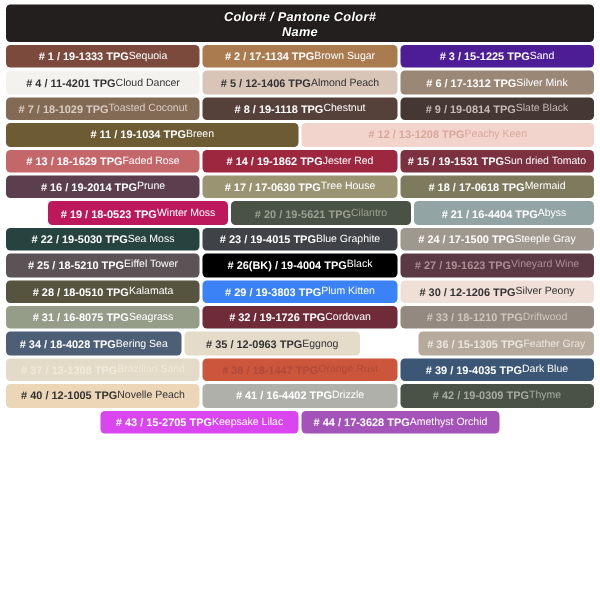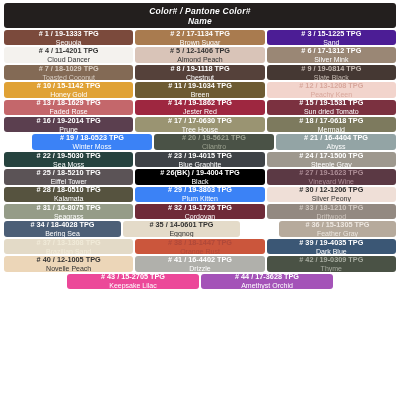--- a/index.html
+++ b/index.html
@@ -55,21 +55,20 @@
     flex: 1 1 0;
     min-height: 0;
   }
   .row.last-row {
     justify-content: center;
   }
   .swatch {
     flex: 1 1 0;
     border-radius: 3px;
     display: flex;
-    flex-direction: column;
     align-items: center;
     justify-content: center;
     box-sizing: border-box;
     overflow: hidden;
     padding: 1px 2px;
     min-width: 0;
   }
   .row.last-row .swatch {
     flex: 0 0 132px;
   }
@@ -135,24 +134,20 @@
         <div class="swatch" style="background: rgb(85, 65, 58); color: rgb(255, 255, 255);">
           <div class="swatch-code"># 8 / 19-1118 TPG</div>
           <div class="swatch-name">Chestnut</div>
         </div>
         <div class="swatch" style="background: rgb(69, 56, 51); color: rgb(198, 186, 178);">
           <div class="swatch-code"># 9 / 19-0814 TPG</div>
           <div class="swatch-name">Slate Black</div>
         </div>
       </div>
       <div class="row">
-        <div class="swatch" style="background: rgb(224, 162, 53); color: rgb(255, 255, 255);">
-          <div class="swatch-code"># 10 / 15-1142 TPG</div>
-          <div class="swatch-name">Honey Gold</div>
-        </div>
         <div class="swatch" style="background: rgb(109, 91, 51); color: rgb(255, 255, 255);">
           <div class="swatch-code"># 11 / 19-1034 TPG</div>
           <div class="swatch-name">Breen</div>
         </div>
         <div class="swatch" style="background: rgb(242, 212, 204); color: rgb(216, 167, 156);">
           <div class="swatch-code"># 12 / 13-1208 TPG</div>
           <div class="swatch-name">Peachy Keen</div>
         </div>
       </div>
       <div class="row">
@@ -177,21 +172,21 @@
         <div class="swatch" style="background: rgb(154, 148, 114); color: rgb(255, 255, 255);">
           <div class="swatch-code"># 17 / 17-0630 TPG</div>
           <div class="swatch-name">Tree House</div>
         </div>
         <div class="swatch" style="background: rgb(125, 122, 94); color: rgb(255, 255, 255);">
           <div class="swatch-code"># 18 / 17-0618 TPG</div>
           <div class="swatch-name">Mermaid</div>
         </div>
       </div>
       <div class="row">
-        <div class="swatch" style="background: #3b82f6; color: rgb(255, 255, 255); margin-left: 28px;">
+        <div class="swatch" style="background: #be185d; color: rgb(255, 255, 255); margin-left: 28px;">
           <div class="swatch-code"># 19 / 18-0523 TPG</div>
           <div class="swatch-name">Winter Moss</div>
         </div>
         <div class="swatch" style="background: rgb(74, 82, 70); color: rgb(155, 161, 143);">
           <div class="swatch-code"># 20 / 19-5621 TPG</div>
           <div class="swatch-name">Cilantro</div>
         </div>
         <div class="swatch" style="background: rgb(147, 164, 165); color: rgb(255, 255, 255);">
           <div class="swatch-code"># 21 / 16-4404 TPG</div>
           <div class="swatch-name">Abyss</div>
@@ -252,21 +247,21 @@
           <div class="swatch-code"># 33 / 18-1210 TPG</div>
           <div class="swatch-name">Driftwood</div>
         </div>
       </div>
       <div class="row">
         <div class="swatch" style="background: rgb(76, 95, 119); color: rgb(255, 255, 255);">
           <div class="swatch-code"># 34 / 18-4028 TPG</div>
           <div class="swatch-name">Bering Sea</div>
         </div>
         <div class="swatch" style="background: rgb(228, 219, 201); color: rgb(51, 51, 51);">
-          <div class="swatch-code"># 35 / 14-0601 TPG</div>
+          <div class="swatch-code"># 35 / 12-0963 TPG</div>
           <div class="swatch-name">Eggnog</div>
         </div>
         <div class="swatch" style="background: rgb(182, 170, 156); color: rgb(236, 230, 223); margin-left: 37px;">
           <div class="swatch-code"># 36 / 15-1305 TPG</div>
           <div class="swatch-name">Feather Gray</div>
         </div>
       </div>
       <div class="row">
         <div class="swatch" style="background: rgb(227, 218, 199); color: rgb(240, 234, 216);">
           <div class="swatch-code"># 37 / 13-1308 TPG</div>
@@ -289,21 +284,21 @@
         <div class="swatch" style="background: rgb(176, 176, 171); color: rgb(255, 255, 255);">
           <div class="swatch-code"># 41 / 16-4402 TPG</div>
           <div class="swatch-name">Drizzle</div>
         </div>
         <div class="swatch" style="background: rgb(74, 82, 69); color: rgb(166, 171, 159);">
           <div class="swatch-code"># 42 / 19-0309 TPG</div>
           <div class="swatch-name">Thyme</div>
         </div>
       </div>
       <div class="row last-row">
-        <div class="swatch" style="background: #ec4899; color: rgb(255, 255, 255);">
+        <div class="swatch" style="background: #d946ef; color: rgb(255, 255, 255);">
           <div class="swatch-code"># 43 / 15-2705 TPG</div>
           <div class="swatch-name">Keepsake Lilac</div>
         </div>
         <div class="swatch" style="background: rgb(164, 83, 184); color: rgb(255, 255, 255);">
           <div class="swatch-code"># 44 / 17-3628 TPG</div>
           <div class="swatch-name">Amethyst Orchid</div>
         </div>
       </div>
     </div>
 

